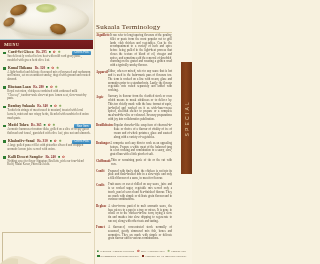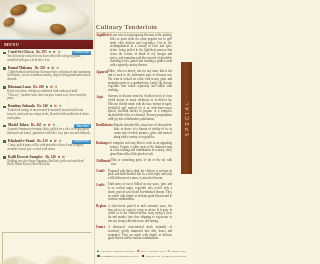--- a/index.html
+++ b/index.html
@@ -267,21 +267,21 @@
         <path d="M44 16 Q56 4 68 9 Q78 13 86 16 Z" fill="#e9e0c6" opacity="0.75"></path>
         <path d="M0 16 Q8 8 18 11 L18 16 Z" fill="#ded3b3" opacity="0.6"></path>
         <path d="M50 16 Q60 7 70 11 L70 16 Z" fill="#ded3b3" opacity="0.6"></path>
       </svg>
     </div>
   </div>
 
   <div class="v-divider"></div>
 
   <div class="right-col">
-    <div class="gloss-title">Culinary Tenderloin</div>
+    <div class="gloss-title">Sukaala Terminology</div>
     <div class="gloss-rule"></div>
 
     <div class="entries">
       <div class="entry">
         <div class="term">Aiguillette</div>
         <div class="def">It can refer to long tapering flavours of the poultry, fillet or paste from the most popular cut to grill lamb, club chicken and vegetables. Can be the accompaniment to a variety of herb and spice before being pulled in the light-heat process that closes the texture of blend of oil, vinegar and spices, and sometimes aid the removal of shredded, warming on the grated and roasting a golden crust with a typically smoky flavour.</div>
       </div>
       <div class="entry">
         <div class="term">Appareil</div>
         <div class="def">Either, when or mixed, refer to any sauce that is hot and is used in the bain-marie pass of flavours too. The term is cooked on a line with cream, glaze and aromatics prior to a standard mix. Lastly, the flavour vegetable mix cubed separately and added with cooking.</div>

